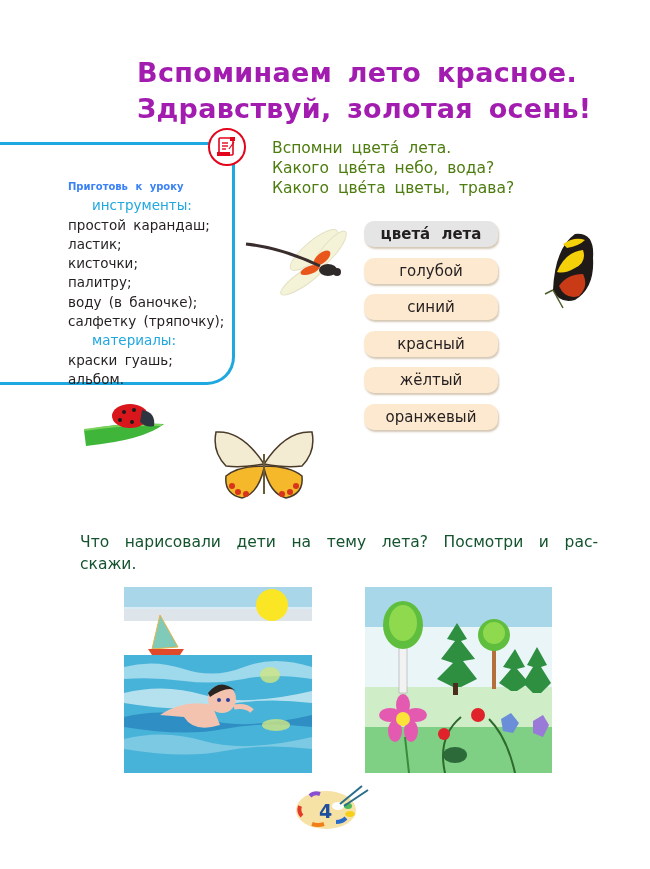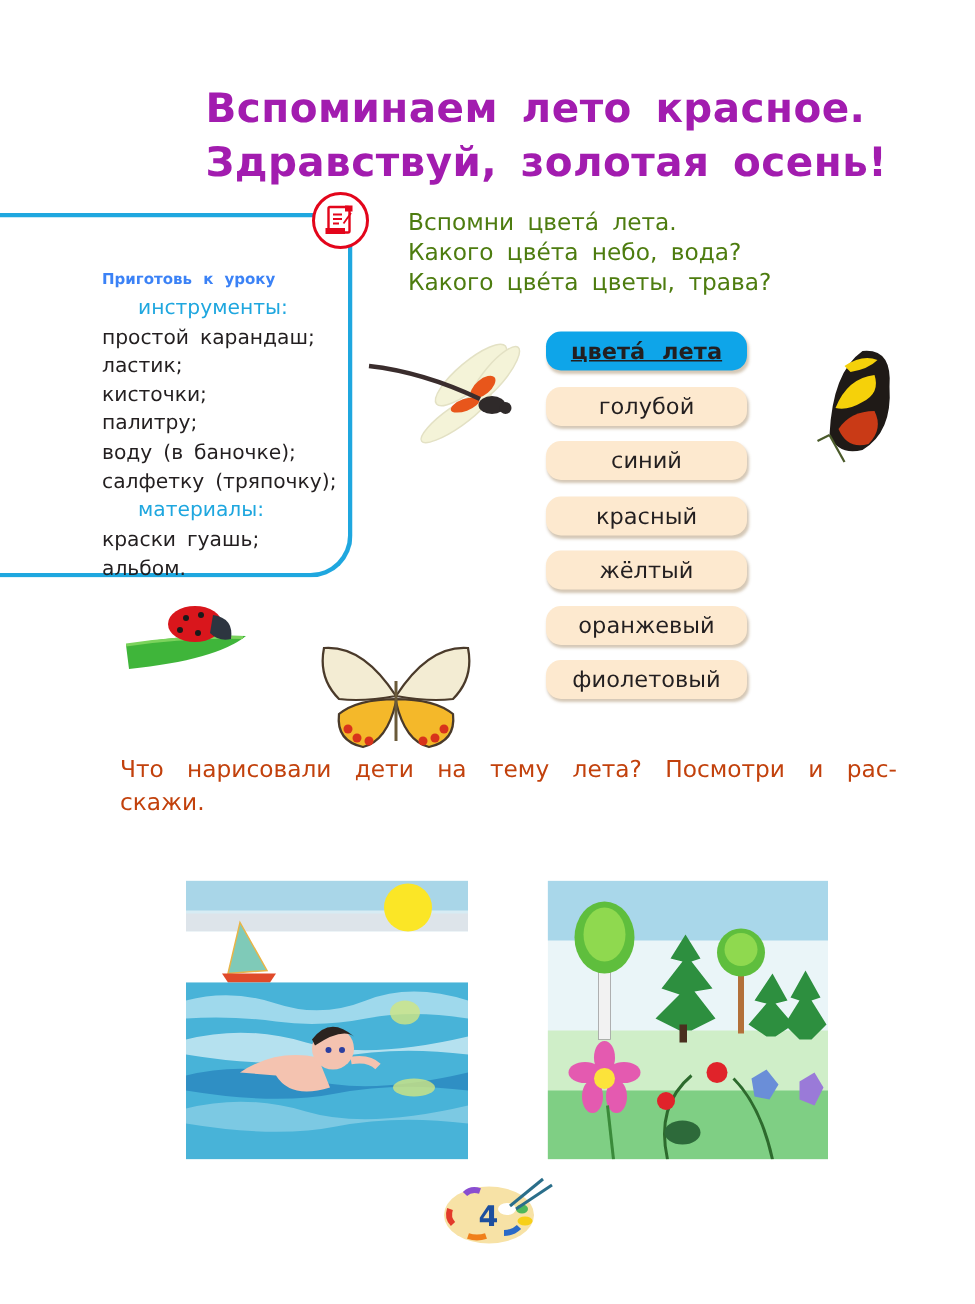--- a/index.html
+++ b/index.html
@@ -38,26 +38,26 @@
   }
 
   
   .pills { position: absolute; left: 364px; top: 221px; width: 134px; }
   .pill {
     height: 26px; margin-bottom: 10.5px; border-radius: 10px;
     background: #fde9cf; box-shadow: 1px 2px 2px rgba(160,130,90,0.45);
     display: flex; align-items: center; justify-content: center;
     font-size: 15px; color: #231f20;
   }
-  .pill.header { background: #0ea5e9; font-weight: bold; word-spacing: 6px; text-decoration: underline; }
+  .pill.header { background: #e5e5e5; font-weight: bold; word-spacing: 6px; }
 
   
   .task {
-    position: absolute; left: 80px; top: 502px; width: 518px;
-    font-size: 15.5px; line-height: 22px; color: #c2410c; text-align: justify; word-spacing: 6px;
+    position: absolute; left: 80px; top: 531px; width: 518px;
+    font-size: 15.5px; line-height: 22px; color: #14532d; text-align: justify; word-spacing: 6px;
   }
 
   .pic { position: absolute; overflow: hidden; }
   .pic svg { display: block; }
 
   .page-num-wrap { position: absolute; left: 292px; top: 782px; width: 80px; height: 50px; }
   .page-num {
     position: absolute; left: 27px; top: 18px; font-size: 19px; font-weight: bold; color: #1d4f9e;
   }
 </style>
@@ -114,21 +114,20 @@
   </svg>
 </div>
 
 <div class="pills">
   <div class="pill header">цвета́ лета</div>
   <div class="pill">голубой</div>
   <div class="pill">синий</div>
   <div class="pill">красный</div>
   <div class="pill">жёлтый</div>
   <div class="pill">оранжевый</div>
-  <div class="pill">фиолетовый</div>
 </div>
 
 <div class="pic" style="left:535px;top:228px;width:60px;height:82px;">
   <svg width="60" height="82" viewBox="0 0 60 82">
     <path d="M18 62 Q20 20 40 6 Q60 4 58 30 Q60 60 40 72 Q24 76 18 62 Z" fill="#1f1a17"></path>
     <path d="M22 44 Q30 24 48 22 Q52 34 40 40 Q30 46 22 44 Z" fill="#f5d10a"></path>
     <path d="M28 16 Q40 8 50 12 Q44 18 32 20 Z" fill="#f5d10a"></path>
     <path d="M24 58 Q32 46 48 46 Q54 58 44 68 Q30 72 24 58 Z" fill="#c93a16"></path>
     <line x1="18" y1="62" x2="28" y2="80" stroke="#4a5a2a" stroke-width="1.5"></line>
     <line x1="18" y1="62" x2="10" y2="66" stroke="#4a5a2a" stroke-width="1.5"></line>

